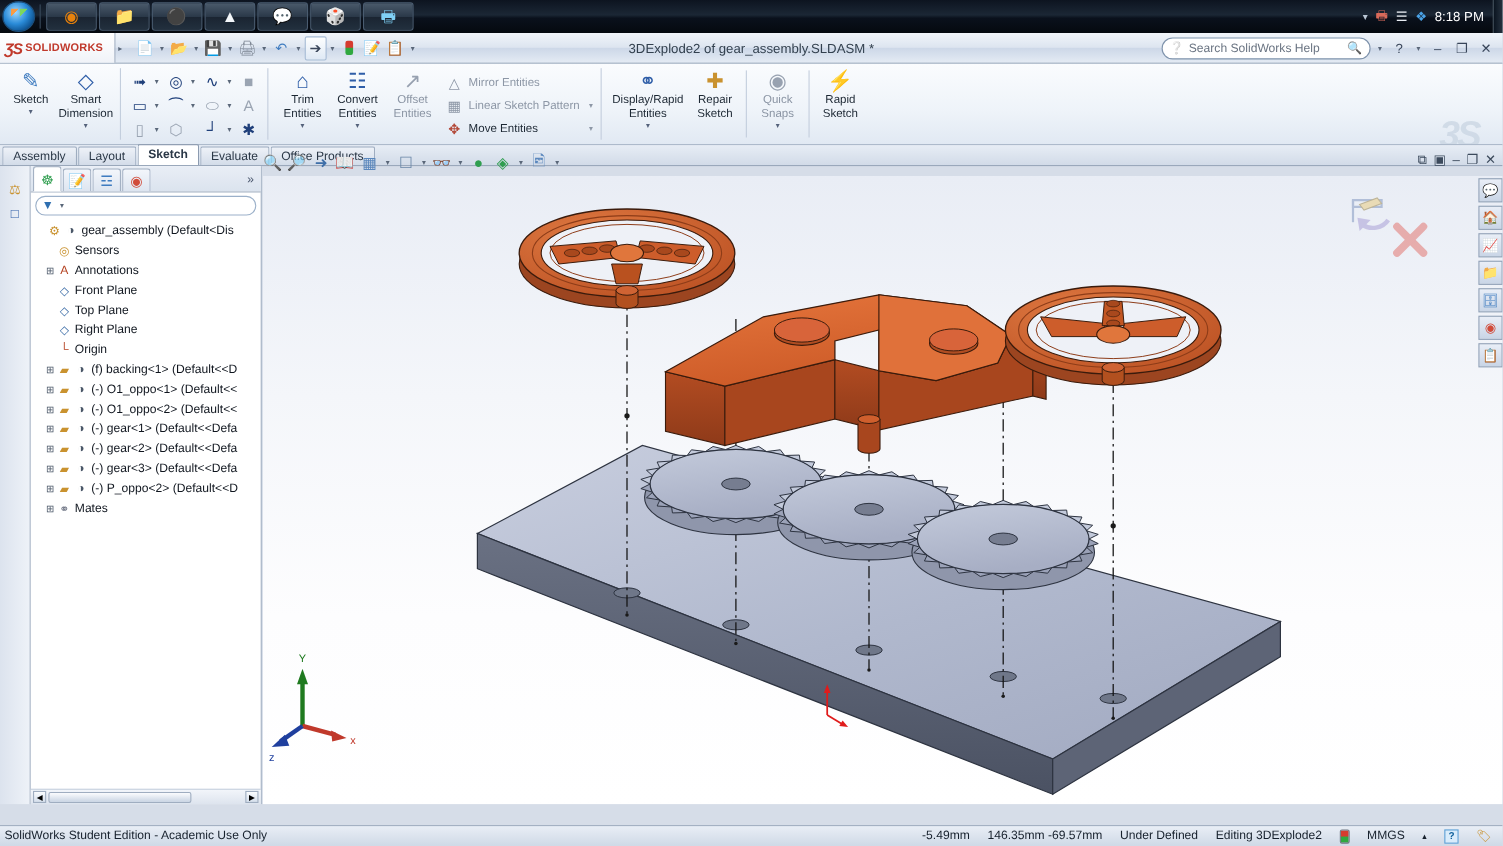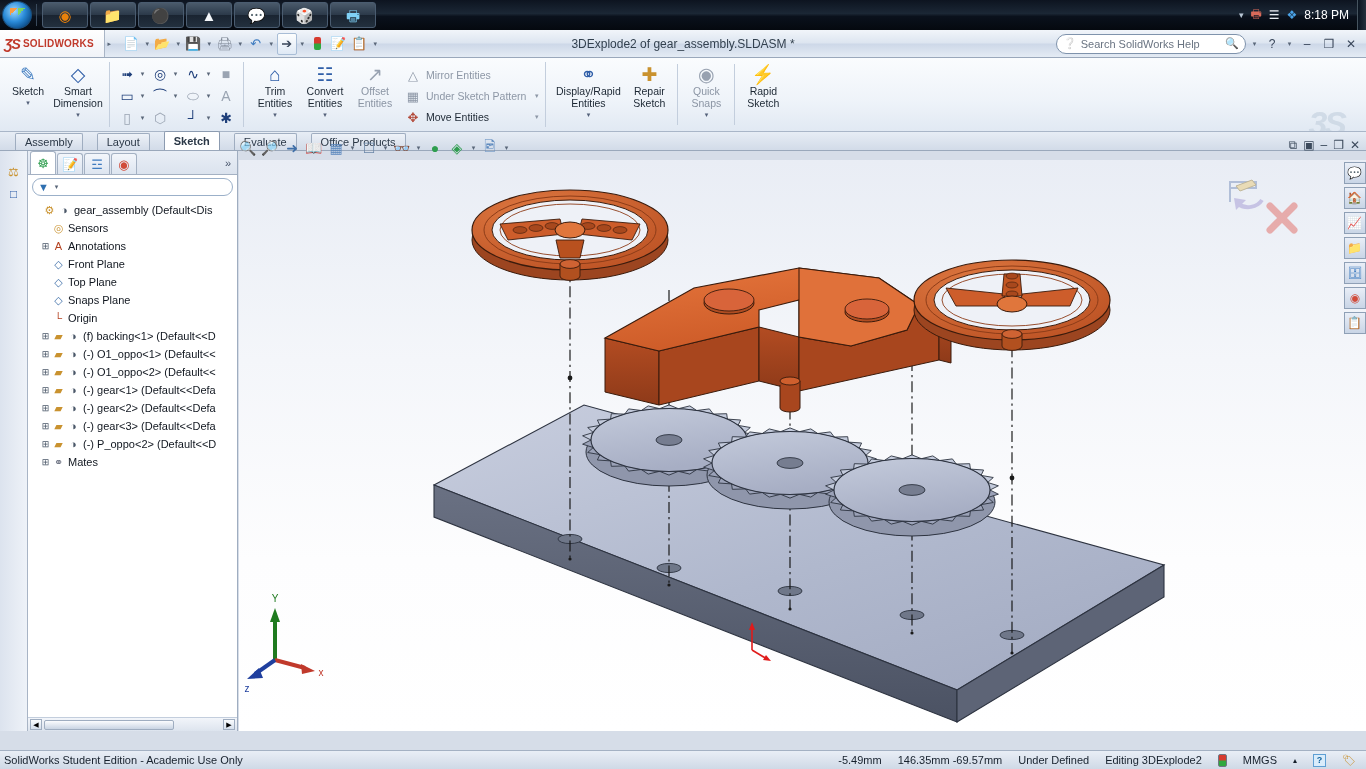--- a/index.html
+++ b/index.html
@@ -99,21 +99,21 @@
   
   .tabbar {
     position:absolute; left:0; top:132px; width:1366px; height:19px;
     background:linear-gradient(to bottom,#e7edf5,#d2dbe8); border-bottom:1px solid #9aa8bb;
     display:flex; align-items:flex-end; padding-left:2px; gap:1px;
   }
   .tab {
     height:17px; padding:0 9px; font-size:11px; color:#2b3847;
     background:linear-gradient(to bottom,#eef2f8,#d3dce9);
     border:1px solid #9fadc0; border-bottom:none; border-radius:2px 2px 0 0;
-    display:flex; align-items:center;margin-left:13px;
+    display:flex; align-items:center;
   }
   .tab.active { background:#ffffff; font-weight:bold; height:19px; border-color:#8c9bb0; }
 
   
   .viewbar {
     position:absolute; left:238px; top:137px; height:22px; display:flex; align-items:center; gap:2px;
     z-index:5;
   }
   .vbtn { width:20px; height:20px; display:flex; align-items:center; justify-content:center; font-size:14px; }
   .winbtns { position:absolute; right:6px; top:138px; display:flex; align-items:center; gap:6px; z-index:6; color:#3c4a5c; font-size:12px;}
@@ -355,21 +355,21 @@
         <span>Entities</span>
       </div>
     </div>
     <div class="rgroup listgroup">
       <div class="litem">
         <span class="lic">△</span>
         <span>Mirror Entities</span>
       </div>
       <div class="litem">
         <span class="lic">▦</span>
-        <span>Under Sketch Pattern</span>
+        <span>Linear Sketch Pattern</span>
         <span class="lcaret">▾</span>
       </div>
       <div class="litem" style="color:#1c2733">
         <span class="lic" style="color:#b34a3a">✥</span>
         <span>Move Entities</span>
         <span class="lcaret">▾</span>
       </div>
     </div>
     <div class="rsep"></div>
     <div class="rgroup">
@@ -488,21 +488,21 @@
         <div class="tnode">
           <span class="ind" style="width: 9px;"></span>
           <span class="exp"></span>
           <span class="ic1" style="color: rgb(63, 111, 168);">◇</span>
           <span class="lbl">Top Plane</span>
         </div>
         <div class="tnode">
           <span class="ind" style="width: 9px;"></span>
           <span class="exp"></span>
           <span class="ic1" style="color: rgb(63, 111, 168);">◇</span>
-          <span class="lbl">Snaps Plane</span>
+          <span class="lbl">Right Plane</span>
         </div>
         <div class="tnode">
           <span class="ind" style="width: 9px;"></span>
           <span class="exp"></span>
           <span class="ic1" style="color: rgb(179, 64, 31);">└</span>
           <span class="lbl">Origin</span>
         </div>
         <div class="tnode">
           <span class="ind" style="width: 9px;"></span>
           <span class="exp">⊞</span>

